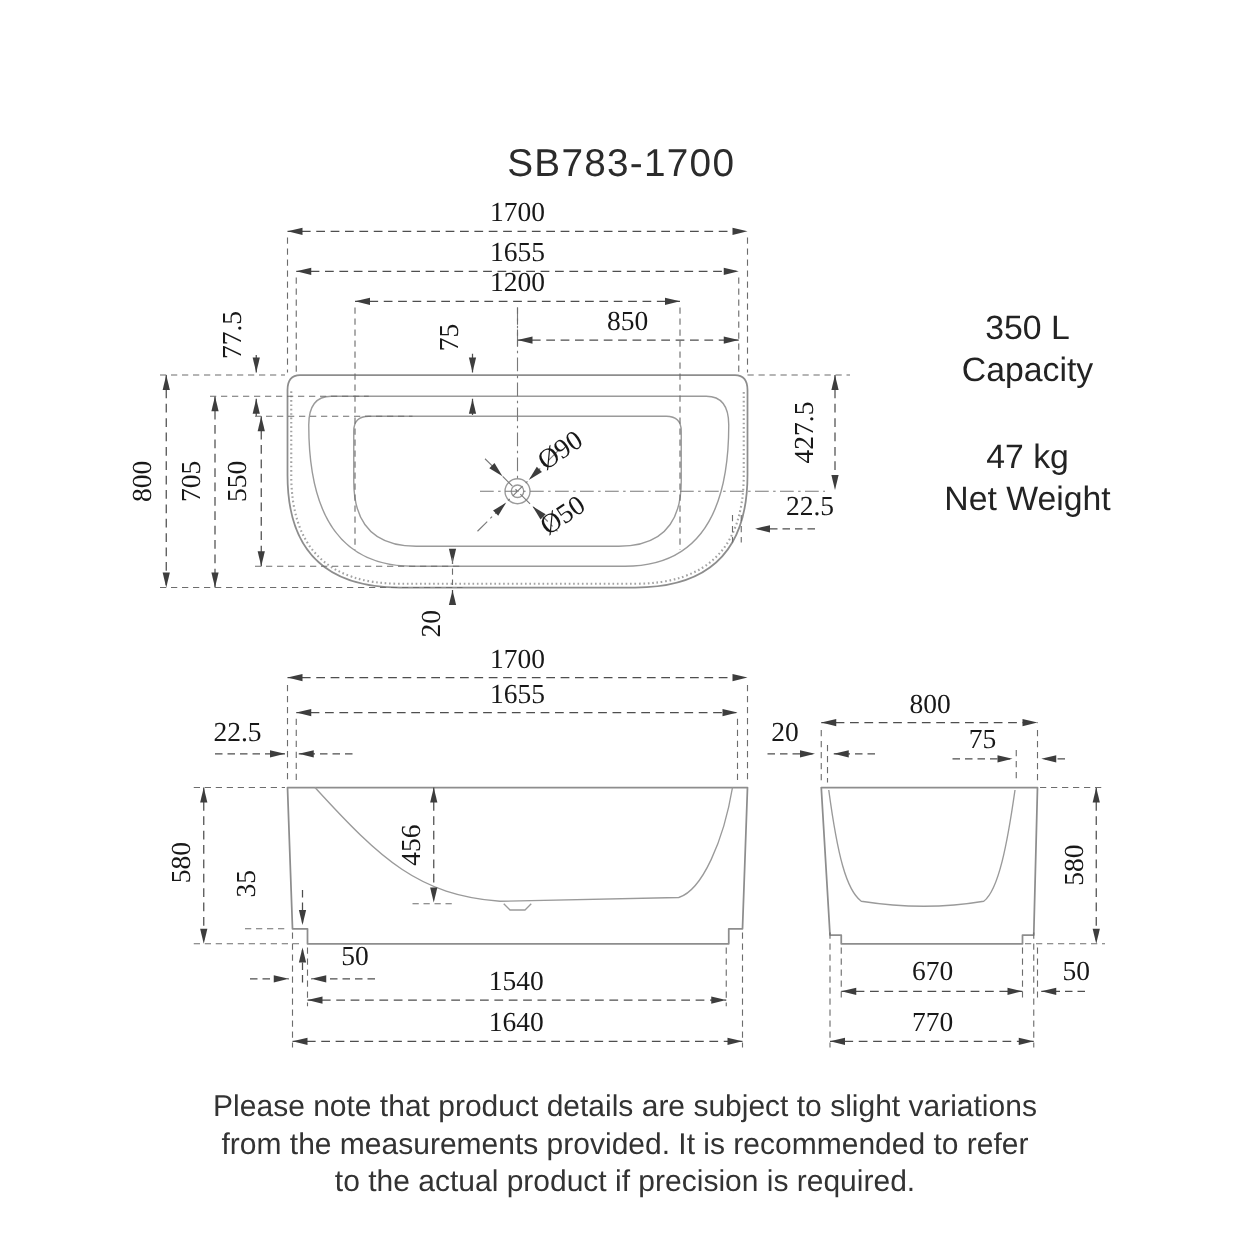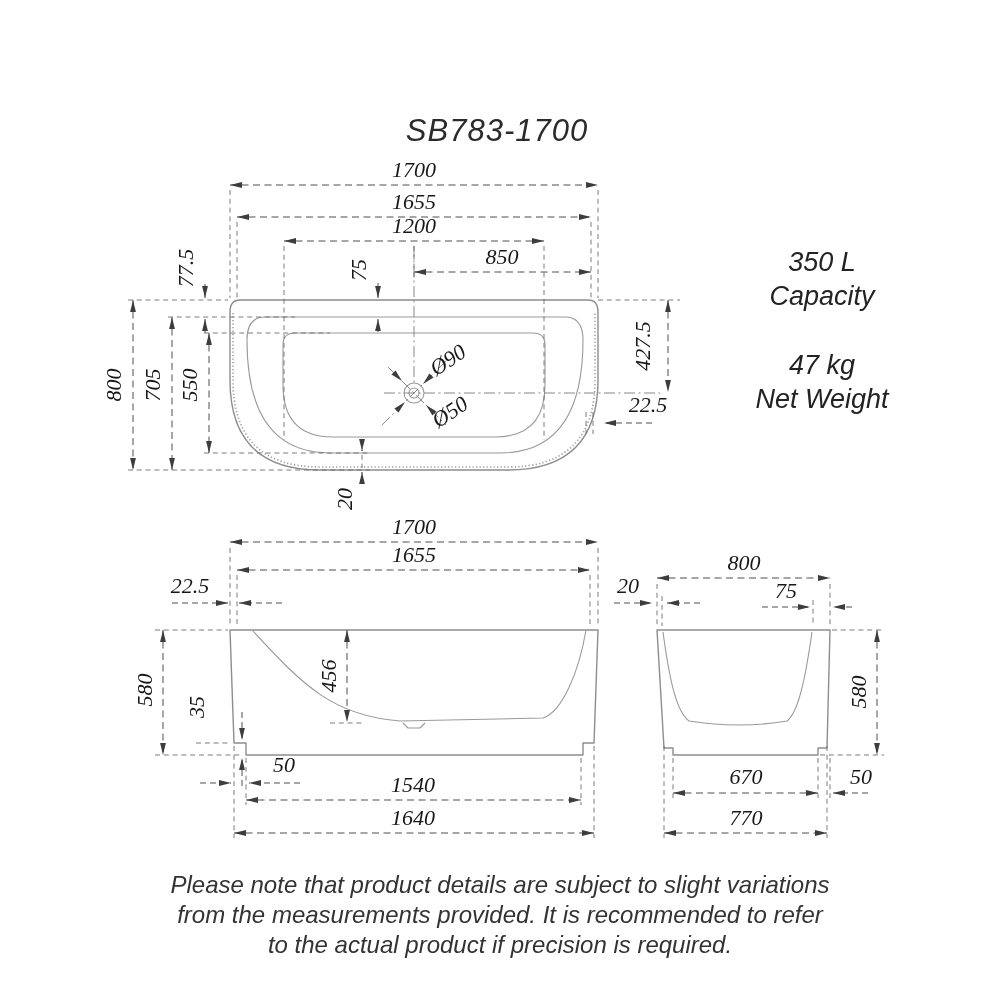--- a/index.html
+++ b/index.html
@@ -1,17 +1,17 @@
 <!DOCTYPE html>
 <html><head>
 <meta charset="utf-8">
 <style>
   html,body{margin:0;padding:0;background:#ffffff;}
   .stage{position:relative;width:1000px;height:1000px;background:#bef264;overflow:hidden;
-         font-family:"Liberation Sans",sans-serif;font-style:italic;}
+         font-family:"Liberation Sans",sans-serif;}
   svg{display:block}
   
   .ol {stroke:#8d8d8d;stroke-width:1.4;fill:none;stroke-linejoin:round;stroke-linecap:round;}
   .ol2{stroke:#9a9a9a;stroke-width:1.1;fill:none;stroke-linejoin:round;}
   .fl {stroke:#a3a3a3;stroke-width:1.7;fill:none;stroke-dasharray:1.3 2.2;}
   
   .dm {stroke:#4e4e4e;stroke-width:1;fill:none;stroke-dasharray:7 4.5;}
   .sg {stroke:#4e4e4e;stroke-width:1;fill:none;stroke-dasharray:6 4;}
   .ex {stroke:#6d6d6d;stroke-width:.9;fill:none;stroke-dasharray:5 3.8;}
   .cl {stroke:#7a7a7a;stroke-width:.9;fill:none;stroke-dasharray:11 3.5 2 3.5;}

